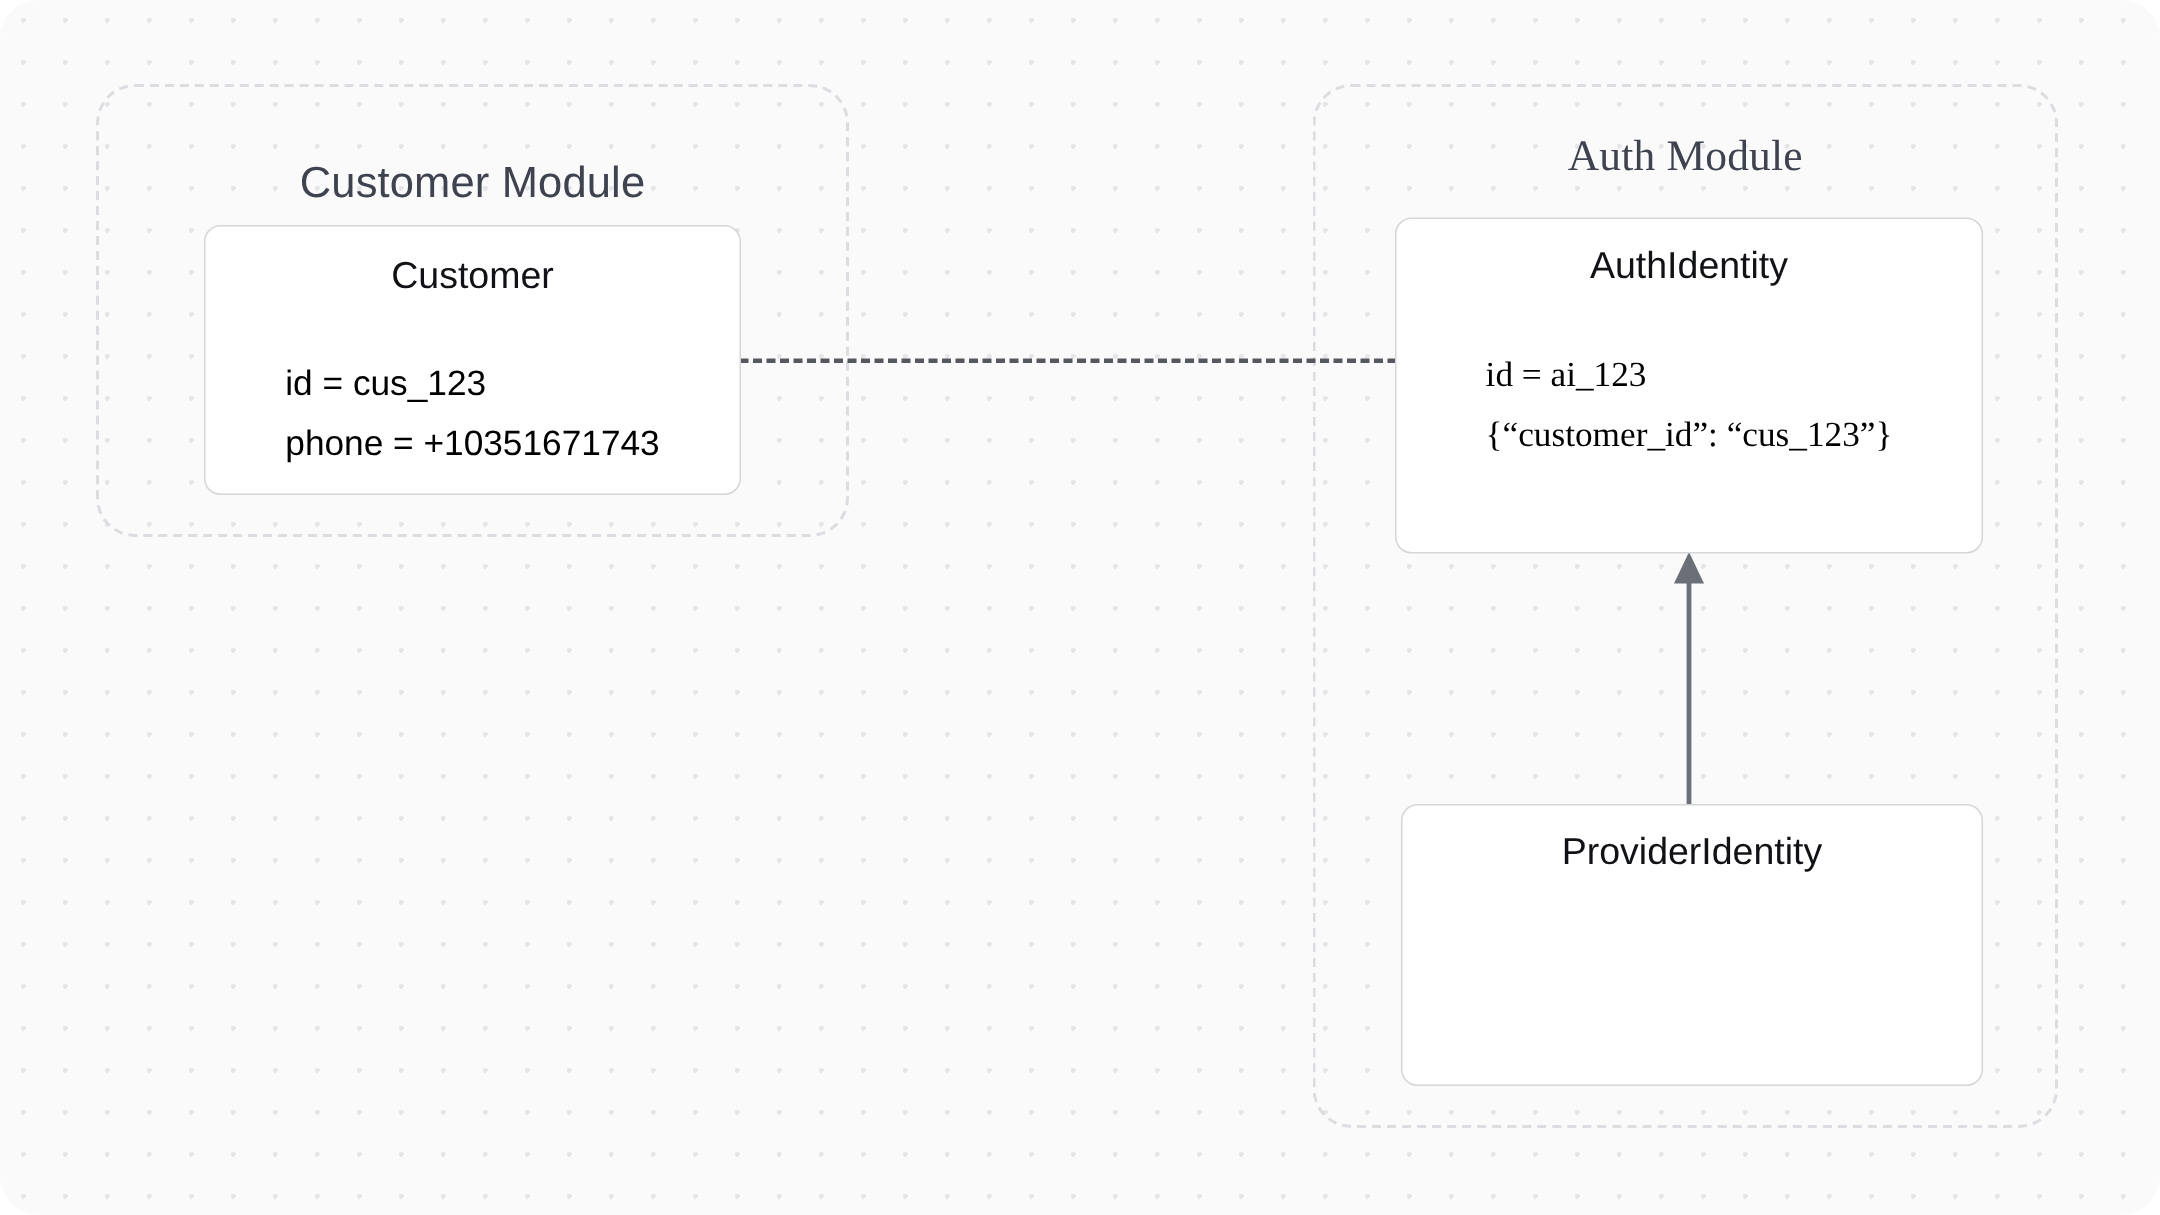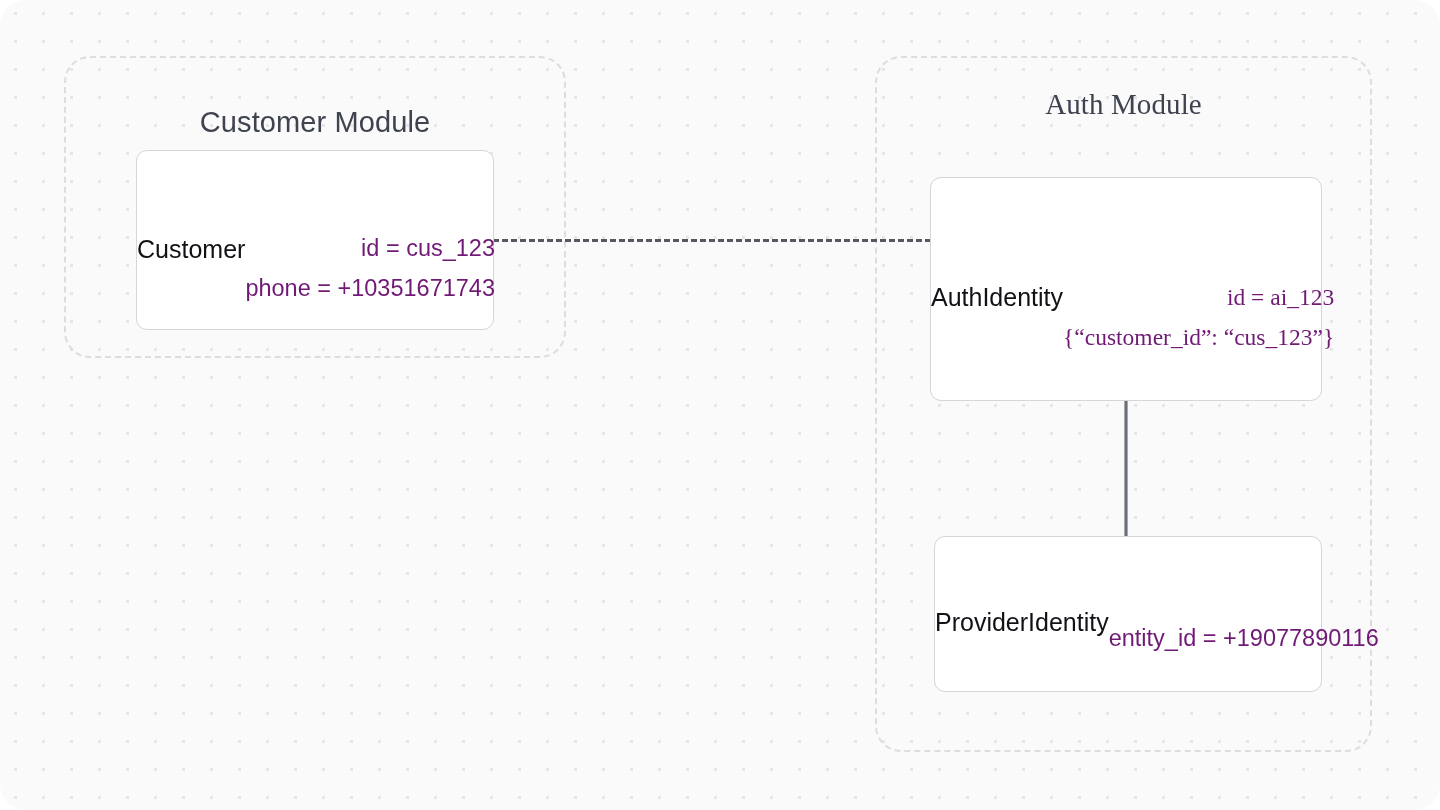--- a/index.html
+++ b/index.html
@@ -47,56 +47,55 @@
   #auth-module .module-title { top: 30px; font-family: Liberation Serif, serif; }
 
   
   .card {
     position: absolute;
     background: #ffffff;
     border: 1.6px solid #d5d5da;
     border-radius: 11px;
     box-sizing: border-box;
     display: flex;
-    flex-direction: row;
+    flex-direction: column;
     align-items: center;
     z-index: 3;
   }
   .card-title {
     color: #111216;
     font-size: 25px;
     font-weight: 400;
     text-align: center;
     line-height: 1.1;
     white-space: nowrap;
   }
   .card-body {
-    color: #701a75;
+    color: #000000;
     font-size: 23.5px;
     font-weight: 400;
-    text-align: right;
+    text-align: left;
     line-height: 1.72;
   }
   .card-body div { white-space: nowrap; }
 
   #customer-card {
     left: 136px; top: 150px; width: 358px; height: 180px;
     padding-top: 20px;
   }
   #customer-card .card-body { margin-top: 36px; }
 
   #auth-identity-card {
     left: 930px; top: 145px; width: 392px; height: 224px;
     padding-top: 18px;
-    margin-top: 32px;
   }
   #auth-identity-card .card-body { margin-top: 38px; font-family: Liberation Serif, serif; }
 
   #provider-identity-card {
-    left: 934px; top: 536px; width: 388px; height: 156px;
+    left: 934px; top: 536px; width: 388px; height: 188px;
     padding-top: 18px;
   }
   #provider-identity-card .card-body { margin-top: 30px; }
 
   
   #dotted-connector {
     position: absolute;
     left: 493px;
     top: 239px;
     width: 438px;
@@ -145,17 +144,16 @@
     <div class="card-title">AuthIdentity</div>
     <div class="card-body">
       <div>id = ai_123</div>
       <div>{“customer_id”: “cus_123”}</div>
     </div>
   </div>
 
   <div class="card" id="provider-identity-card">
     <div class="card-title">ProviderIdentity</div>
     <div class="card-body">
-      <div>entity_id = +19077890116</div>
     </div>
   </div>
 
 </div>
 
 </body></html>

